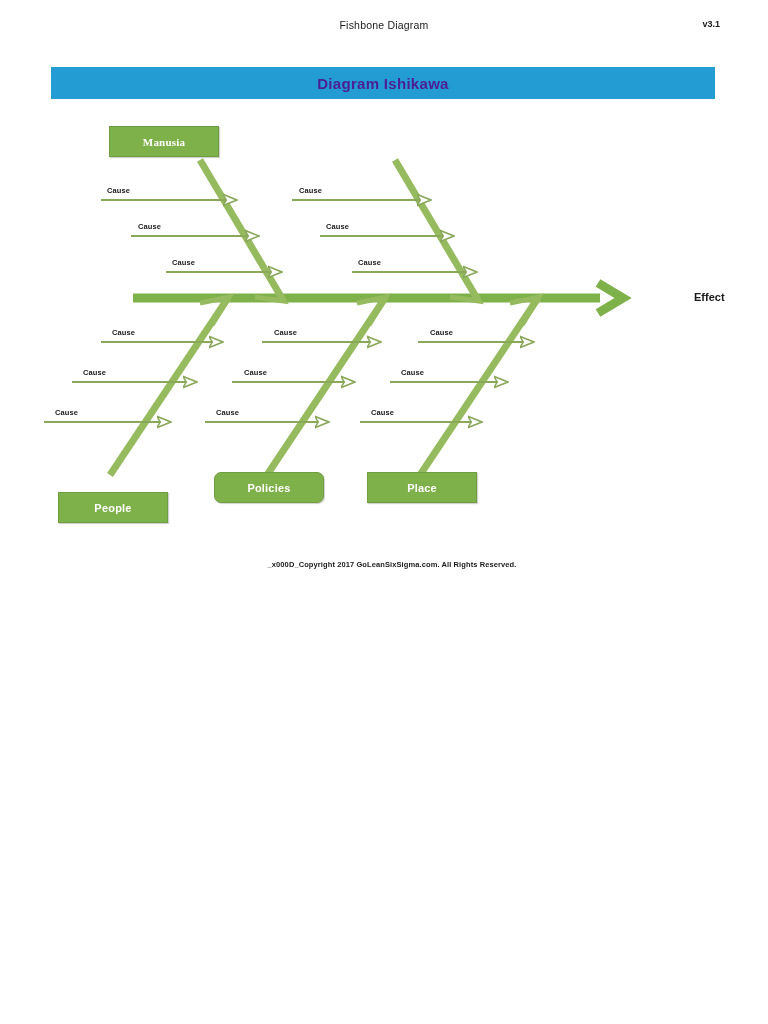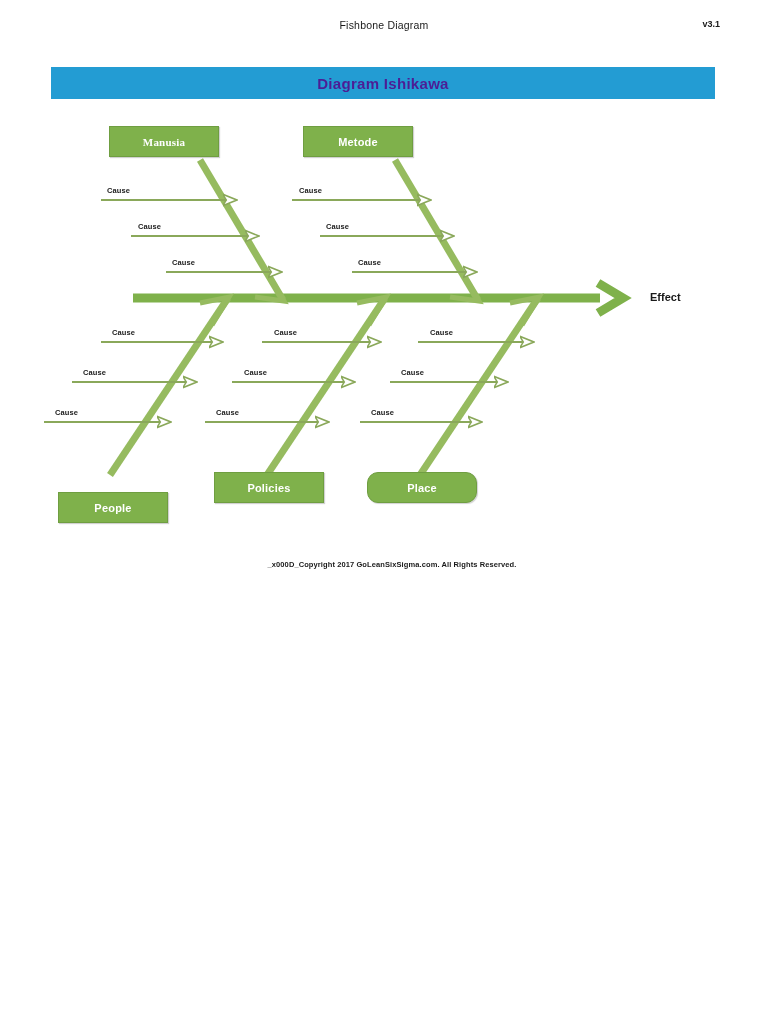--- a/index.html
+++ b/index.html
@@ -100,20 +100,21 @@
     letter-spacing: 0.1px;
   }
 
   
   .effect-label {
     position: absolute;
     font-size: 11px;
     font-weight: 700;
     color: #1a1a1a;
     white-space: nowrap;
+    margin-left: 44px;
   }
 
   
   .footer-note {
     position: absolute;
     left: 0;
     width: 768px;
     text-align: center;
     font-size: 7.5px;
     font-weight: 700;
@@ -177,24 +178,23 @@
       <line x1="232" y1="262" x2="354" y2="262" stroke="#8aa85a" stroke-width="2.2" marker-end="url(#thinArrow1)"></line>
       <line x1="205" y1="302" x2="328" y2="302" stroke="#8aa85a" stroke-width="2.2" marker-end="url(#thinArrow1)"></line>
 
       <line x1="418" y1="222" x2="533" y2="222" stroke="#8aa85a" stroke-width="2.2" marker-end="url(#thinArrow1)"></line>
       <line x1="390" y1="262" x2="507" y2="262" stroke="#8aa85a" stroke-width="2.2" marker-end="url(#thinArrow1)"></line>
       <line x1="360" y1="302" x2="481" y2="302" stroke="#8aa85a" stroke-width="2.2" marker-end="url(#thinArrow1)"></line>
     </svg>
   </div>
 
   <div class="cat-box" style="left:109px; top:126px; width:110px; height:31px;font-family:Liberation Serif, serif;">Manusia</div>
-  <div class="cat-box" style="left:303px; top:126px; width:110px; height:31px;">Metode</div>
   <div class="cat-box" style="left:58px;  top:492px; width:110px; height:31px;">People</div>
-  <div class="cat-box" style="left:214px; top:472px; width:110px; height:31px;">Policies</div>
-  <div class="cat-box" style="left:367px; top:472px; width:110px; height:31px;border-radius:11px;">Place</div>
+  <div class="cat-box" style="left:214px; top:472px; width:110px; height:31px;border-radius:7px;">Policies</div>
+  <div class="cat-box" style="left:367px; top:472px; width:110px; height:31px;">Place</div>
 
   <div class="cause-label" style="left:107px; top:186px;">Cause</div>
   <div class="cause-label" style="left:138px; top:222px;">Cause</div>
   <div class="cause-label" style="left:172px; top:258px;">Cause</div>
 
   <div class="cause-label" style="left:299px; top:186px;">Cause</div>
   <div class="cause-label" style="left:326px; top:222px;">Cause</div>
   <div class="cause-label" style="left:358px; top:258px;">Cause</div>
 
   <div class="cause-label" style="left:112px; top:328px;">Cause</div>

